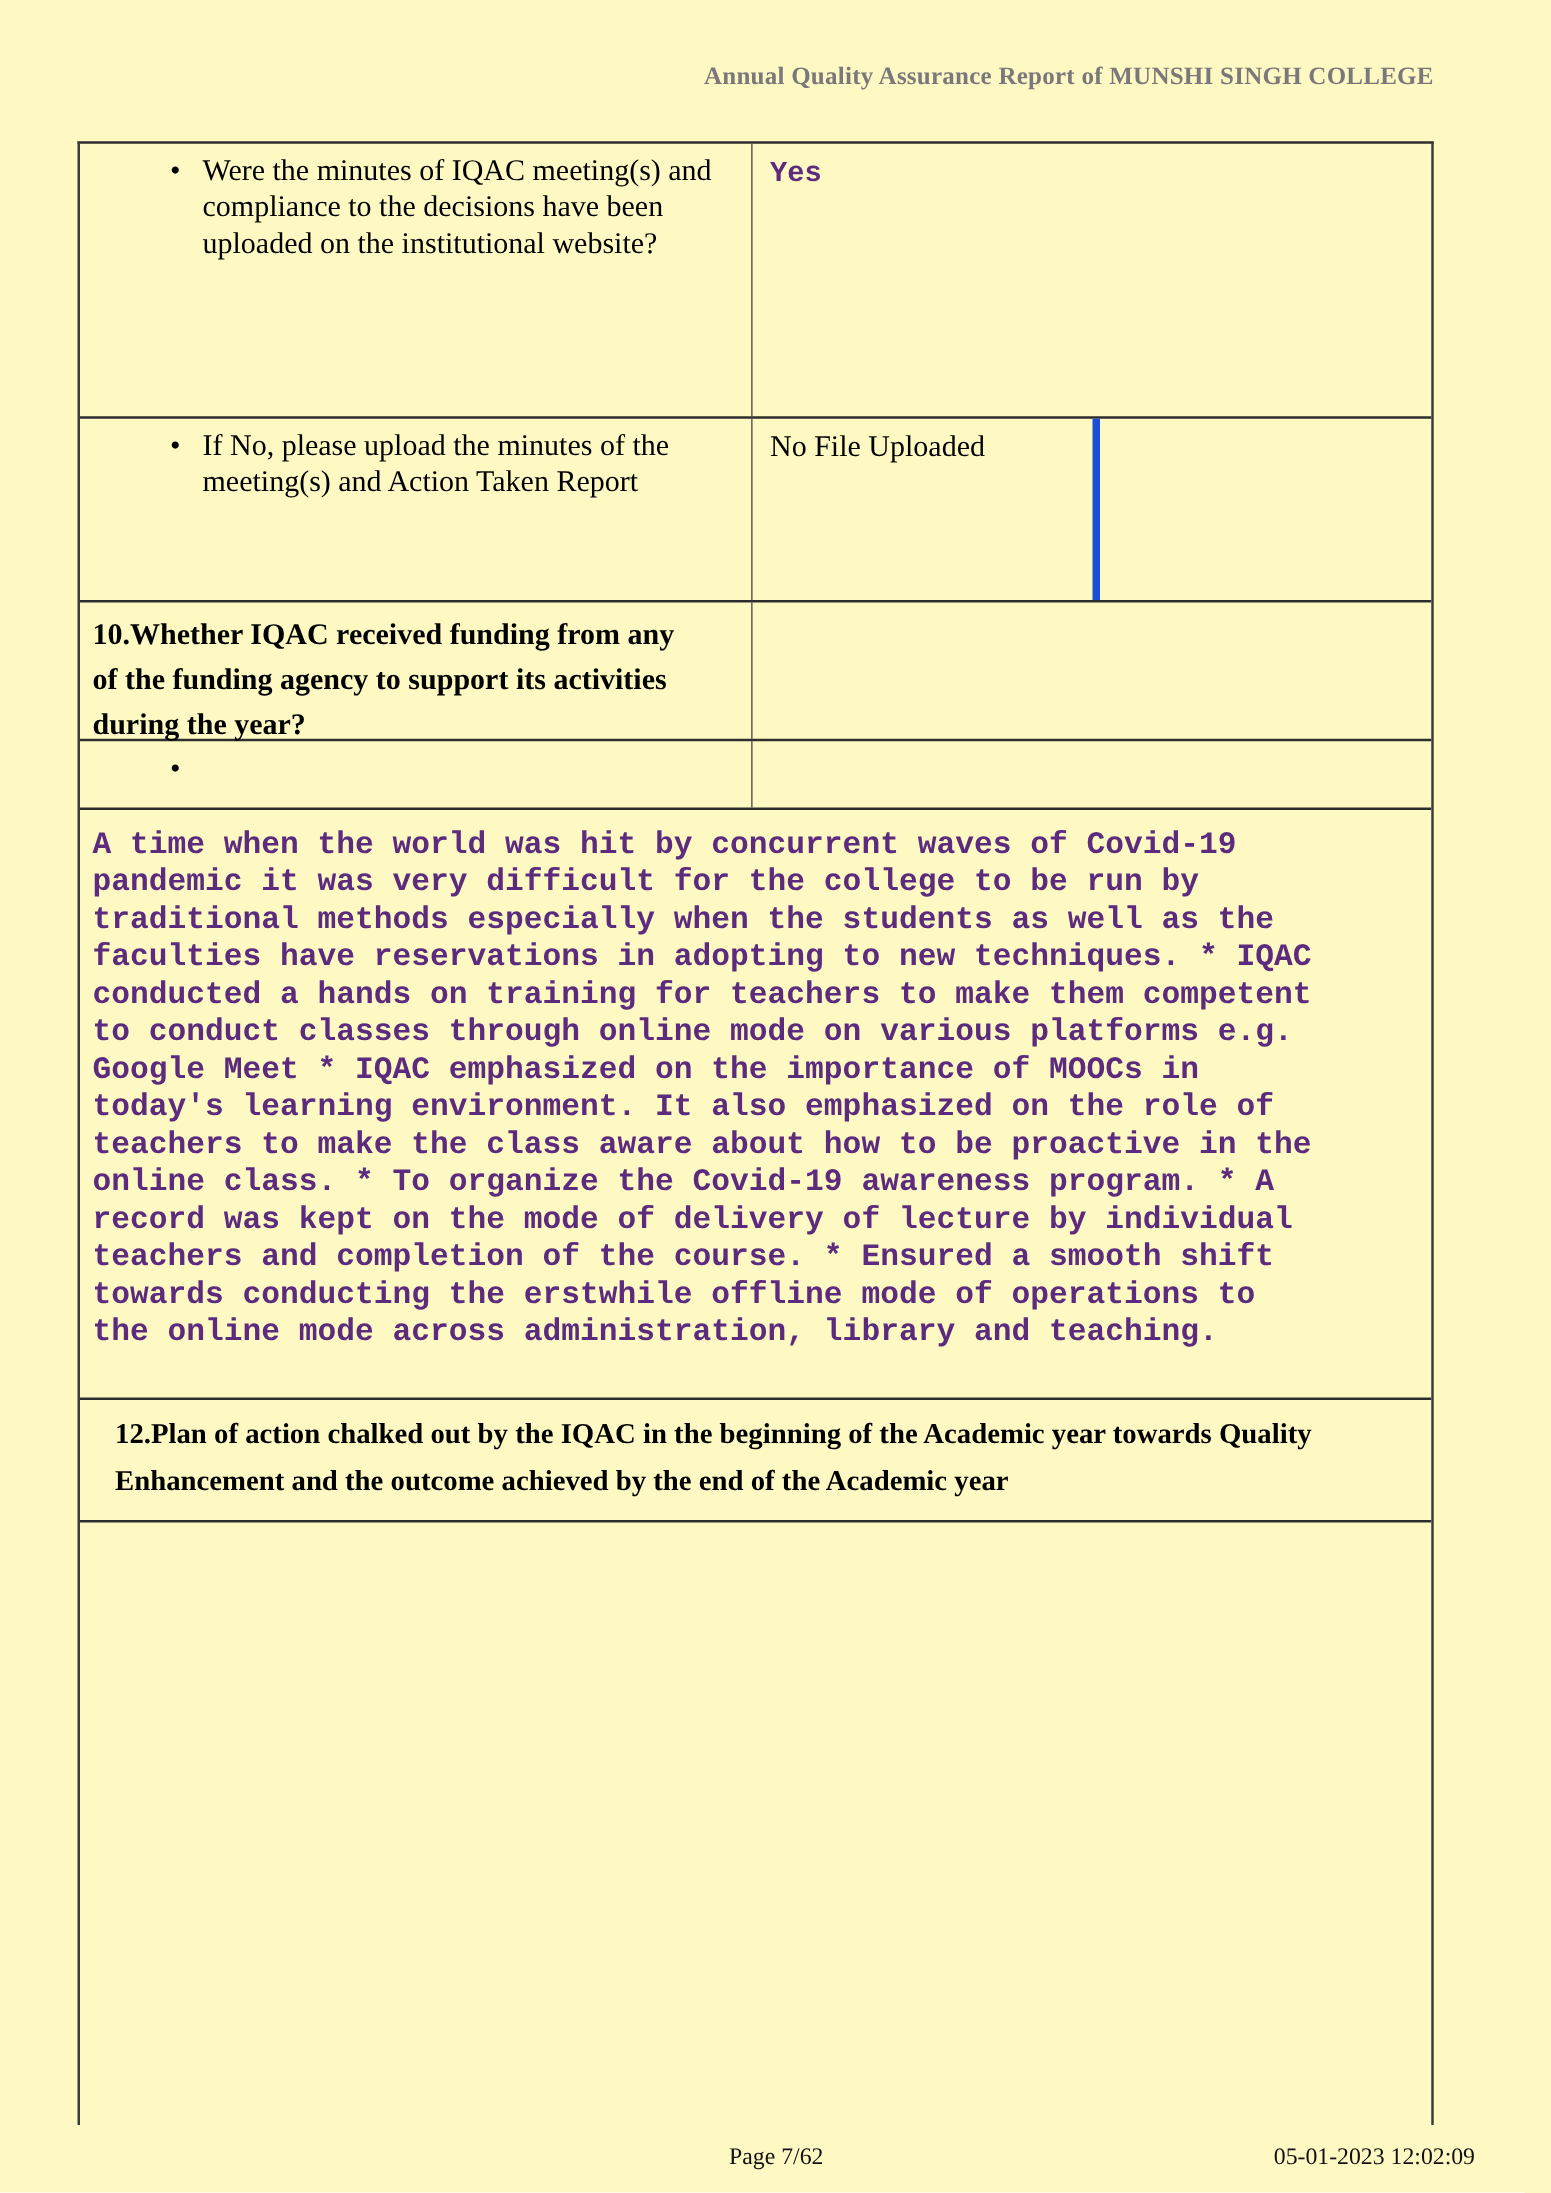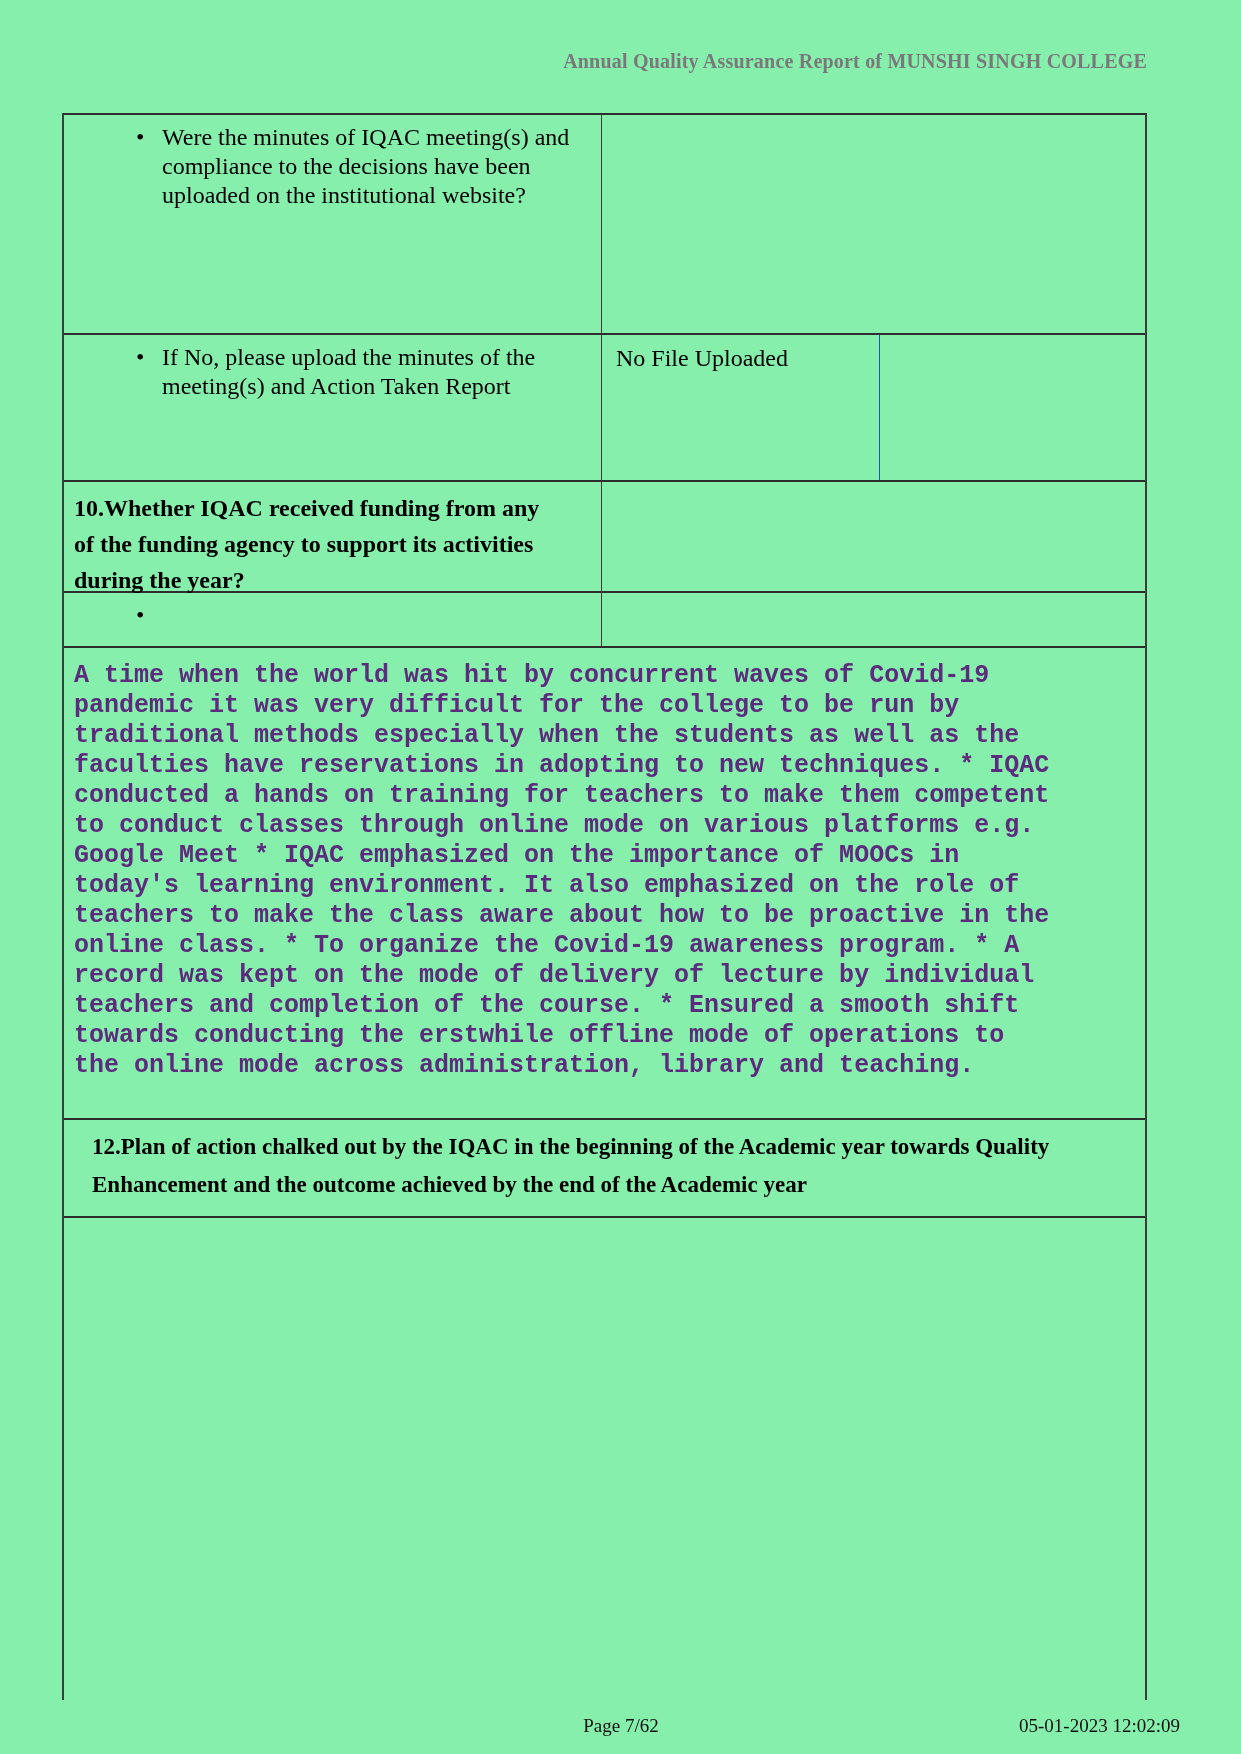--- a/index.html
+++ b/index.html
@@ -1,19 +1,19 @@
 <!DOCTYPE html>
 <html><head>
 <meta charset="utf-8">
 <style>
   html,body { margin:0; padding:0; background:#ffffff; }
   .page {
     position:relative;
     width:1241px; height:1754px;
-    background:#86efac;
+    background:#fef9c3;
     font-family:"Liberation Serif", serif;
     color:#000000;
     overflow:hidden;
   }
   .report-header {
     position:absolute; left:62px; top:50px; width:1085px;
     text-align:right;
     font-size:20px; font-weight:bold;
     color:#7a787b;
     letter-spacing:0.2px;
@@ -23,21 +23,21 @@
     border-top:2px solid #2e2e2e;
     border-left:2px solid #3c3c3c;
     border-right:2px solid #3c3c3c;
     box-sizing:border-box;
     display:flex; flex-direction:column;
   }
   .t-row { display:flex; box-sizing:border-box; border-bottom:2px solid #2e2e2e; }
   .t-row.last { border-bottom:none; flex:1; }
   .cell { box-sizing:border-box; }
   .q-cell { width:538px; border-right:1px solid #3c3c3c; }
-  .mid-cell { width:278px; border-right:1px solid #1d4ed8; }
+  .mid-cell { width:278px; border-right:6px solid #1d4ed8; }
   .rest-cell { flex:1; }
   .full-cell { width:100%; }
   .bullet-line { display:flex; padding:8px 30px 0 72px; }
   .bullet-marker { width:26px; font-size:24px; line-height:29px; flex:0 0 26px; }
   .bullet-text { flex:1; font-size:24px; line-height:29px; }
 
   .bold-q { font-size:24px; font-weight:bold; line-height:36px; padding:8px 44px 0 10px; }
   .row-heading { font-size:23px; font-weight:bold; line-height:38px; padding:8px 16px 0 10px; }
 
   .mono-ans {
@@ -71,20 +71,23 @@
   <div class="report-header">Annual Quality Assurance Report of MUNSHI SINGH COLLEGE</div>
 
   <div class="aqar-table">
 
     <div class="t-row" style="height:220px;">
       <div class="cell q-cell">
         <div class="bullet-line">
           <span class="bullet-marker">•</span>
           <span class="bullet-text">Were the minutes of IQAC meeting(s) and compliance to the decisions have been uploaded on the institutional website?</span>
         </div>
+      </div>
+      <div class="cell rest-cell">
+        <div class="mono-ans">Yes</div>
       </div>
     </div>
 
     <div class="t-row" style="height:147px;">
       <div class="cell q-cell">
         <div class="bullet-line">
           <span class="bullet-marker">•</span>
           <span class="bullet-text">If No, please upload the minutes of the meeting(s) and Action Taken Report</span>
         </div>
       </div>

